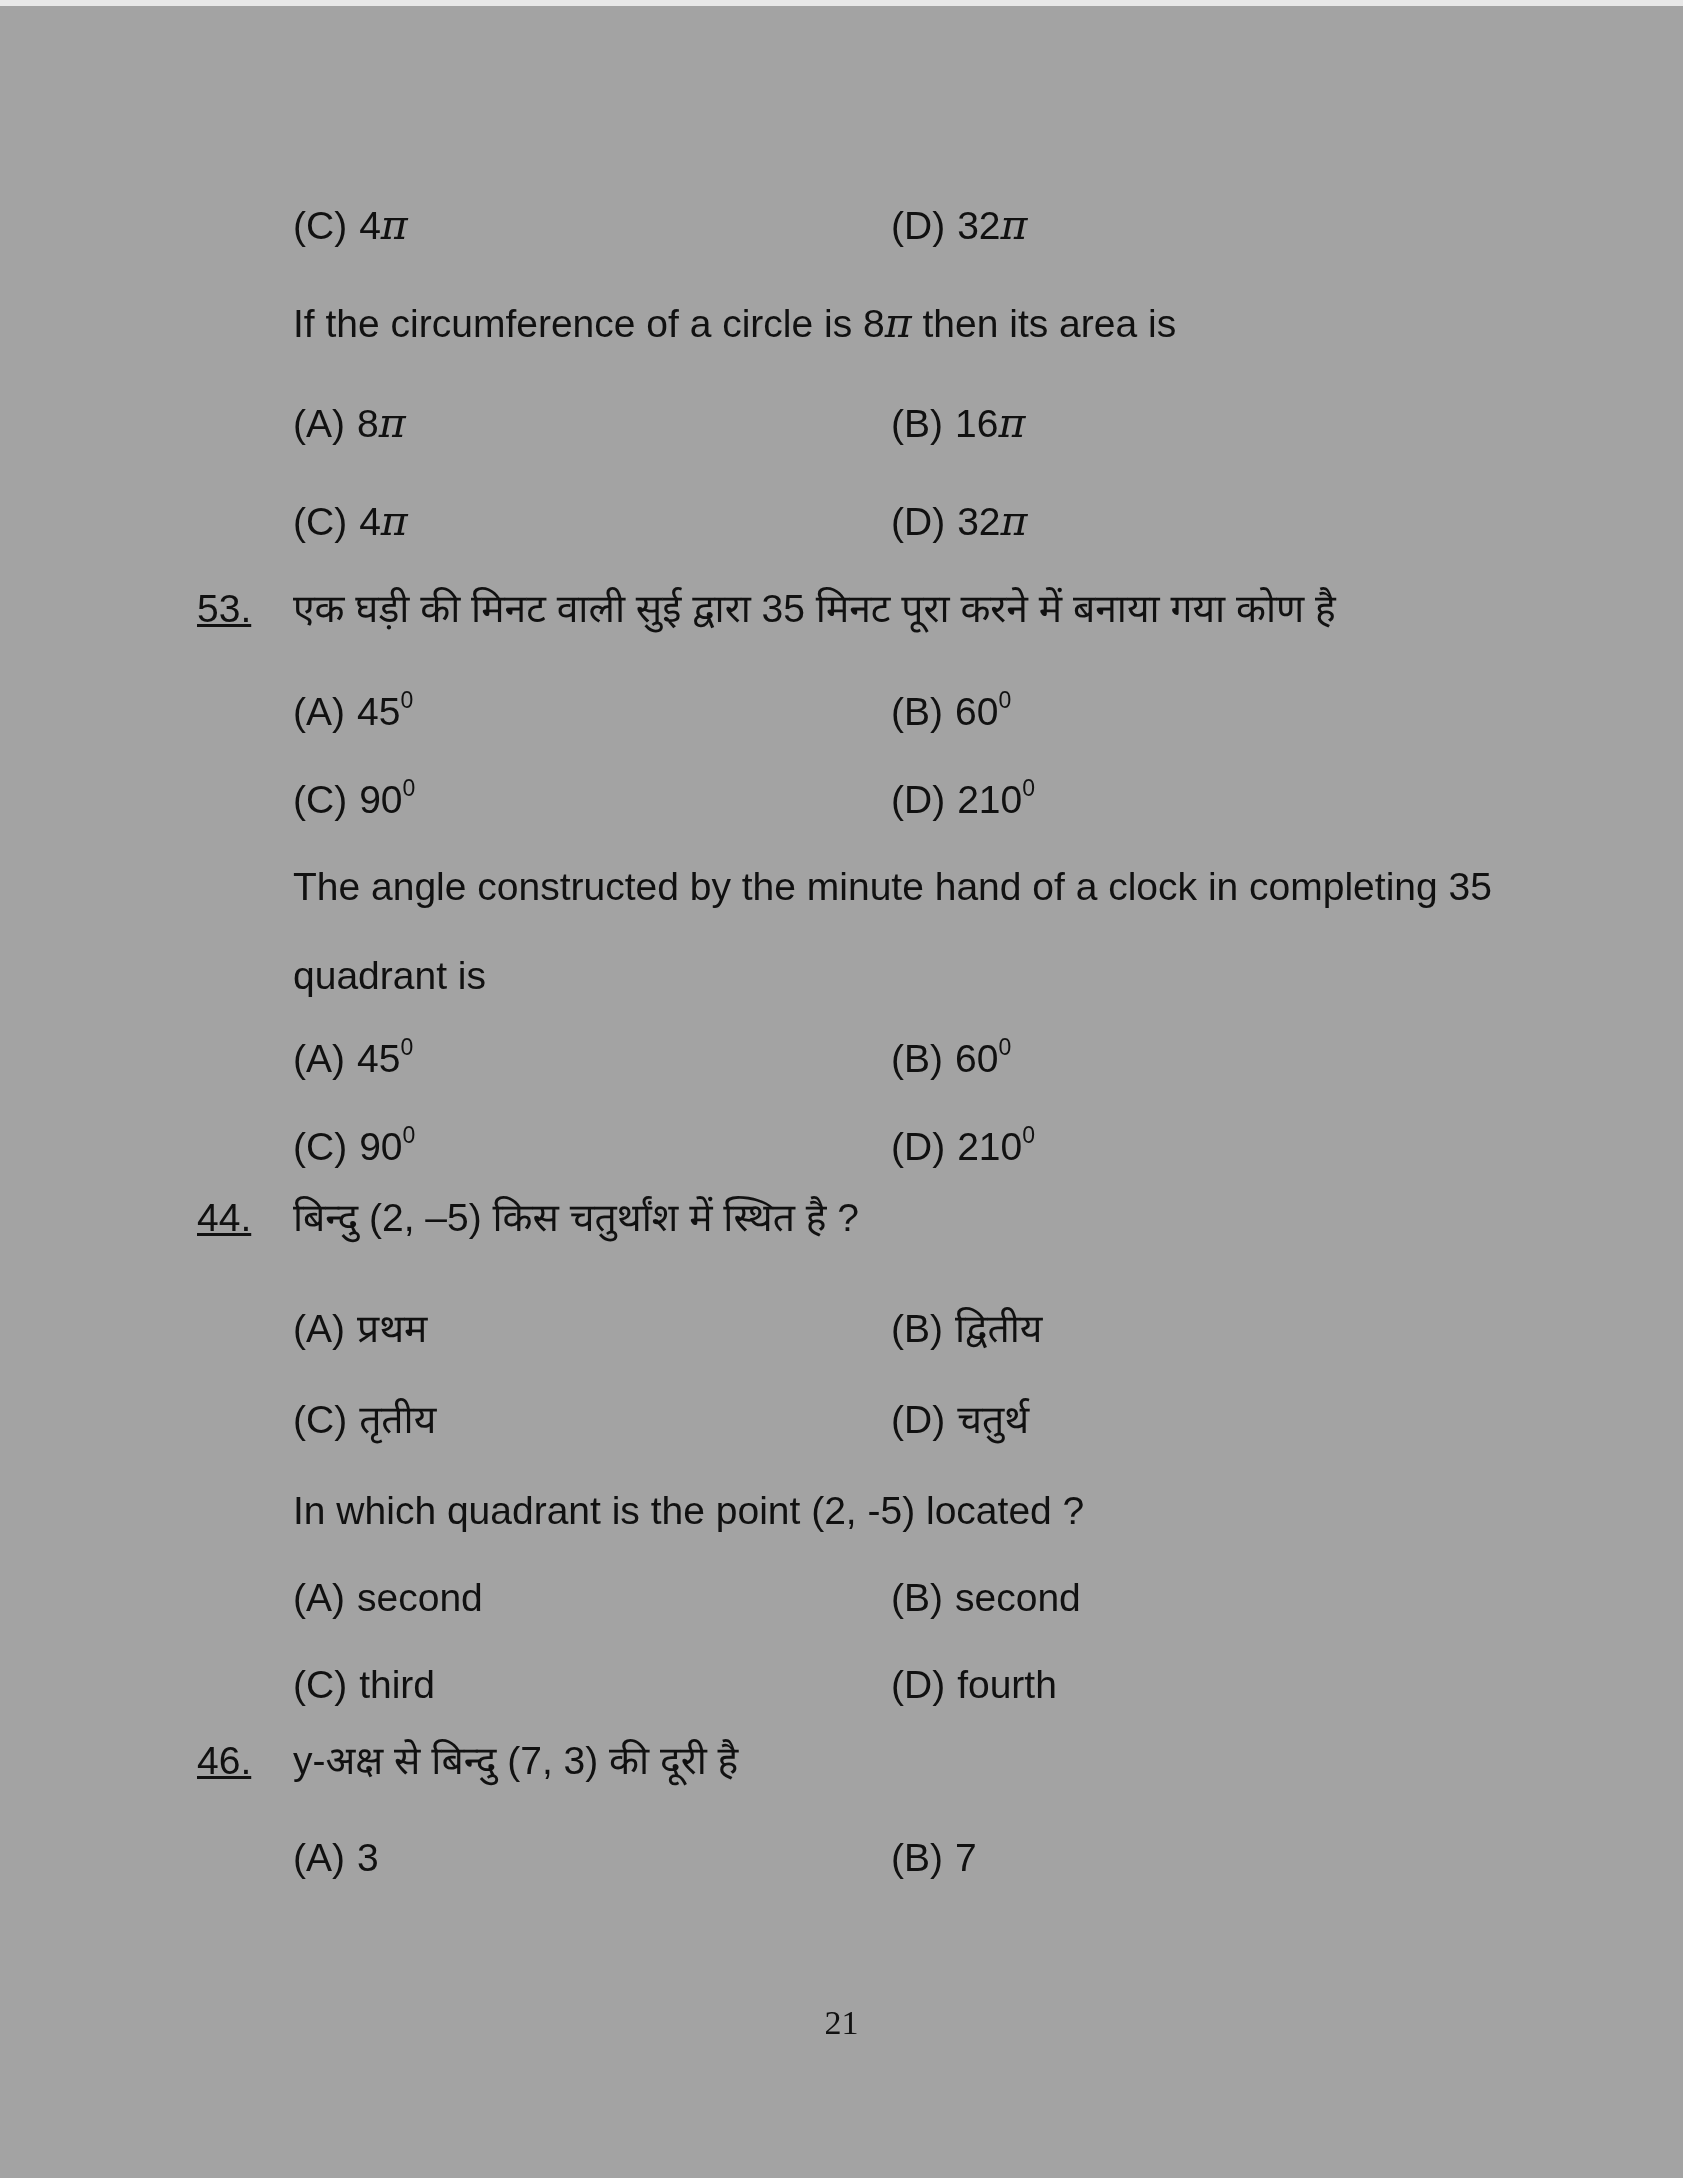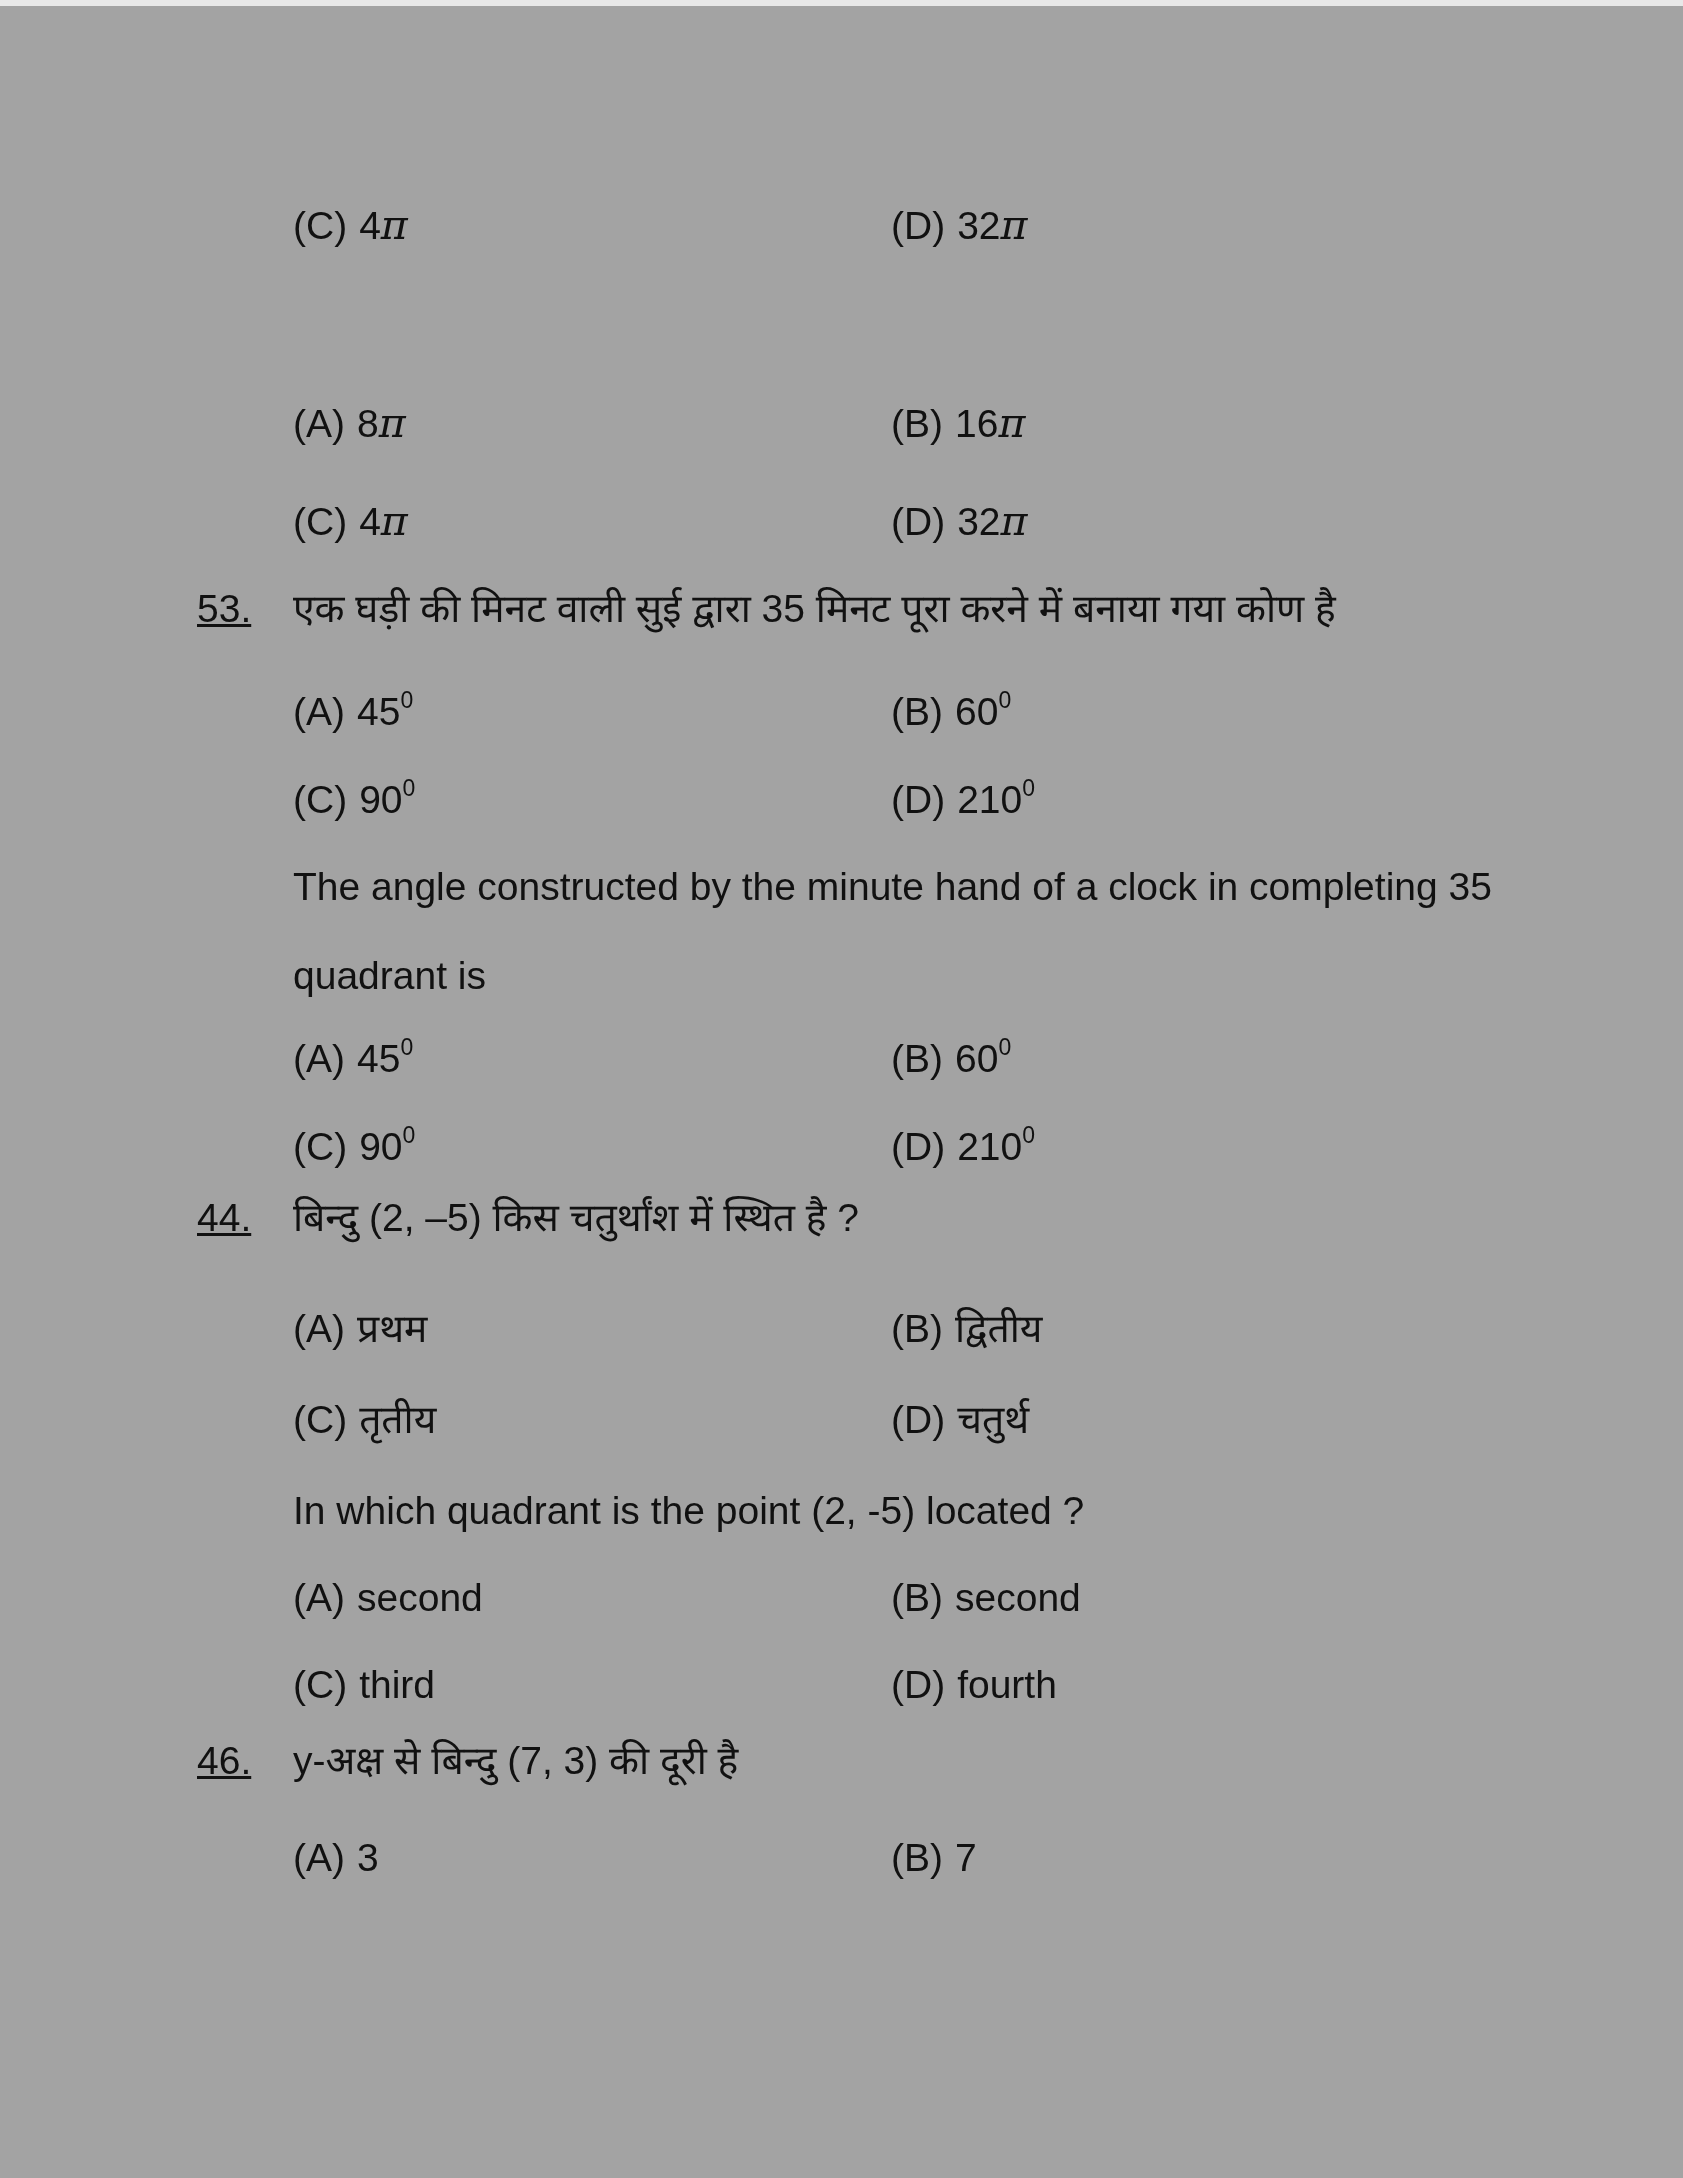--- a/index.html
+++ b/index.html
@@ -52,20 +52,23 @@
 </style>
 </head>
 <body>
 
 <div class="sheet">
 
   <div class="line at-text" style="top:195px">
     <span class="opt first"><span class="opt-label">(C)</span><span class="opt-value">4</span><span class="pi">π</span></span><span class="opt"><span class="opt-label">(D)</span><span class="opt-value">32</span><span class="pi">π</span></span>
   </div>
 
+  <div class="line at-text" style="top:293px">
+    <span>If the circumference of a circle is 8</span><span class="pi">π</span><span> then its area is</span>
+  </div>
 
   <div class="line at-text" style="top:393px">
     <span class="opt first"><span class="opt-label">(A)</span><span class="opt-value">8</span><span class="pi">π</span></span><span class="opt"><span class="opt-label">(B)</span><span class="opt-value">16</span><span class="pi">π</span></span>
   </div>
 
   <div class="line at-text" style="top:491px">
     <span class="opt first"><span class="opt-label">(C)</span><span class="opt-value">4</span><span class="pi">π</span></span><span class="opt"><span class="opt-label">(D)</span><span class="opt-value">32</span><span class="pi">π</span></span>
   </div>
 
   <div class="line at-num" style="top:579px">
@@ -114,15 +117,16 @@
   </div>
 
   <div class="line at-num" style="top:1731px">
     <span class="qnum">46.</span><span>y-अक्ष से बिन्दु (7, 3) की दूरी है</span>
   </div>
 
   <div class="line at-text" style="top:1828px">
     <span class="opt first"><span class="opt-label">(A)</span><span class="opt-value">3</span></span><span class="opt"><span class="opt-label">(B)</span><span class="opt-value">7</span></span>
   </div>
 
+  <div class="page-number" style="top:1998px">21</div>
 
 </div>
 
 
 </body></html>

